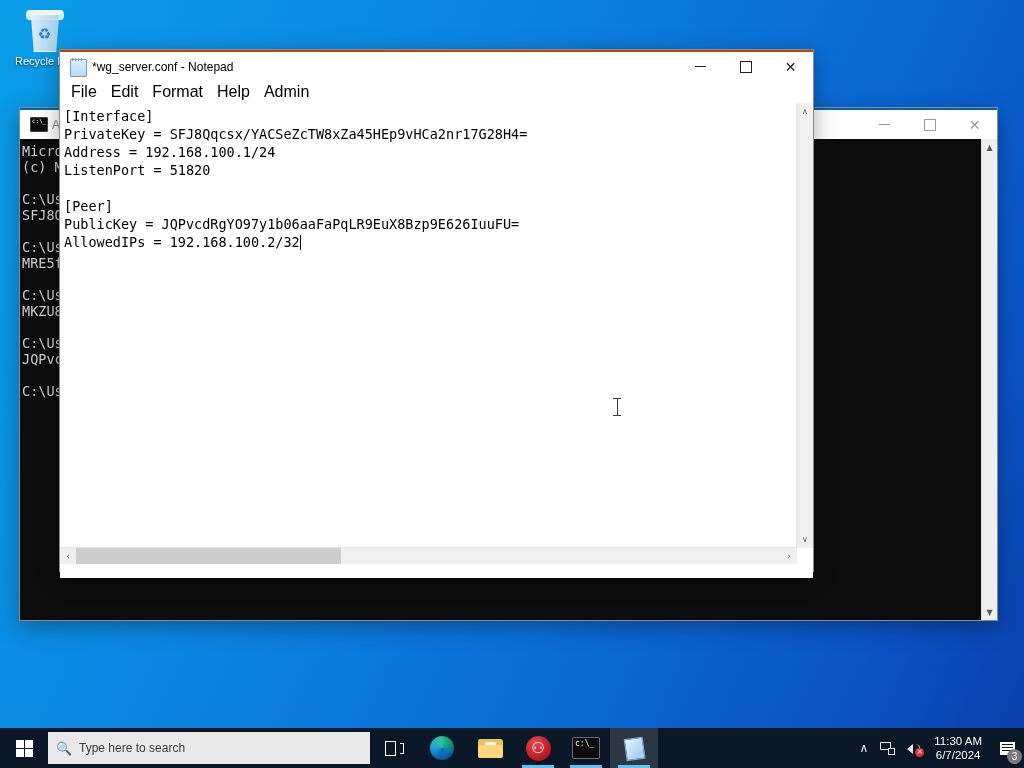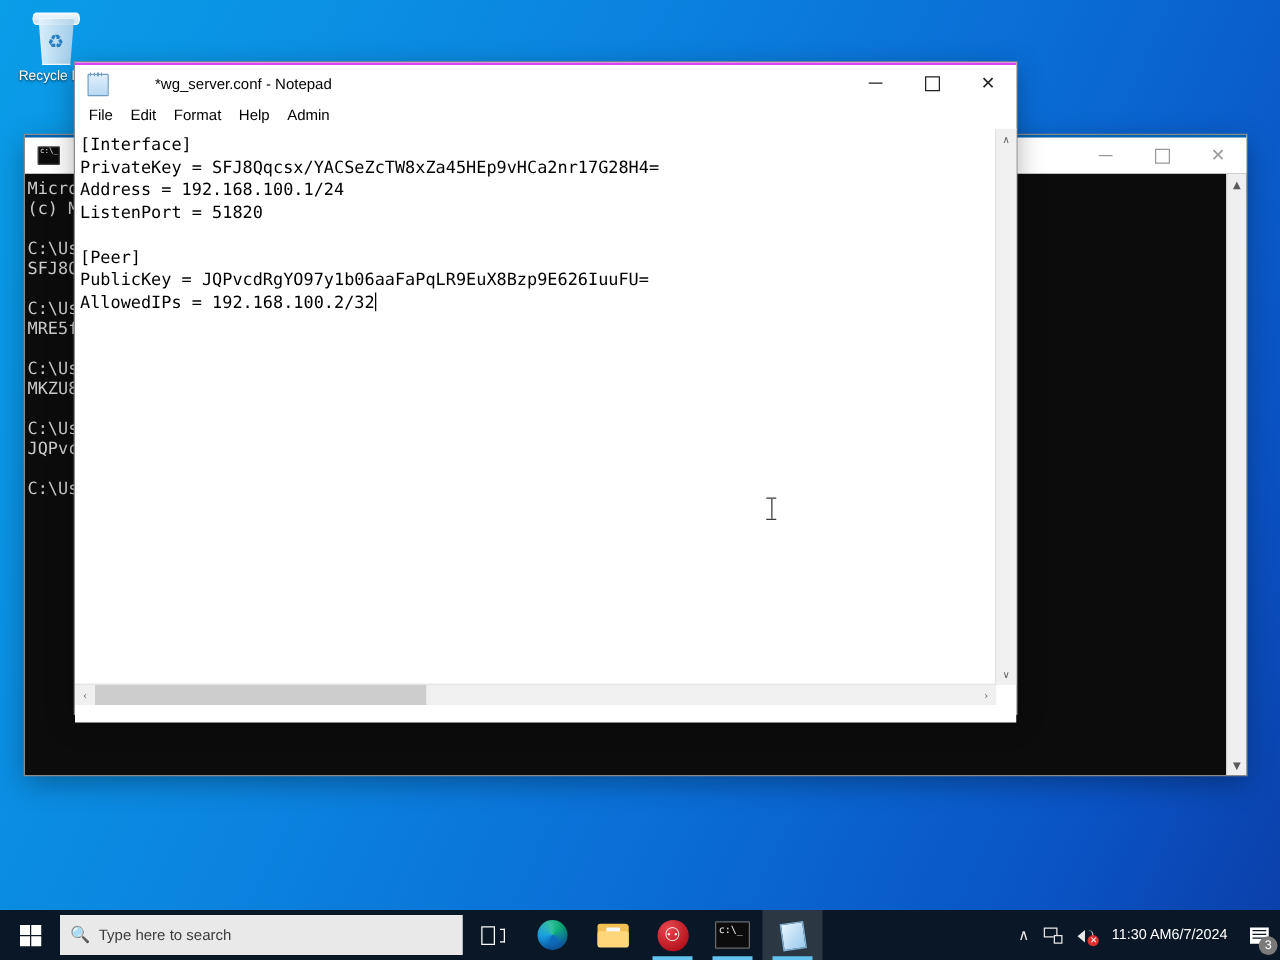--- a/index.html
+++ b/index.html
@@ -66,23 +66,22 @@
     position: absolute;
     background: #fff;
     box-shadow: 0 0 0 1px #8a8a8a, 0 6px 22px rgba(0,0,0,.34);
   }
   .titlebar {
     height: 31px;
     display: flex;
     align-items: center;
     position: relative;
     background: #fff;
-    border-top: 2px solid #d946ef;
+    border-top: 2px solid #c2410c;
     box-sizing: border-box;
-    gap: 32px;
   }
   .titlebar.inactive { border-top-color: #0063b1; }
   .win-icon {
     width: 16px; height: 16px;
     margin: 0 6px 0 10px;
     flex: 0 0 auto;
     position: relative;
   }
   .title-text {
     font-size: 12px;
@@ -181,21 +180,21 @@
   }
   #menubar {
     height: 22px;
     display: flex;
     align-items: center;
     padding-left: 4px;
     background: #fff;
     border-bottom: 1px solid #fff;
   }
   .menu-item {
-    font-size: 12px;
+    font-size: 16px;
     color: #000;
     padding: 2px 7px;
     cursor: default;
   }
   #np-editor-wrap {
     position: absolute;
     left: 0; top: 53px;
     right: 0;
     height: 475px;
     background: #fff;
@@ -531,21 +530,21 @@
     background: #e03131;
     color: #fff;
     font-size: 7px;
     line-height: 9px;
     text-align: center;
     font-family: "DejaVu Sans", sans-serif;
   }
   #clock {
     height: 40px;
     display: flex;
-    flex-direction: row;
+    flex-direction: column;
     justify-content: center;
     align-items: center;
     padding: 0 8px 0 4px;
     color: #fff;
     font-size: 11.5px;
     line-height: 14px;
   }
   #notif {
     height: 40px;
     width: 34px;

